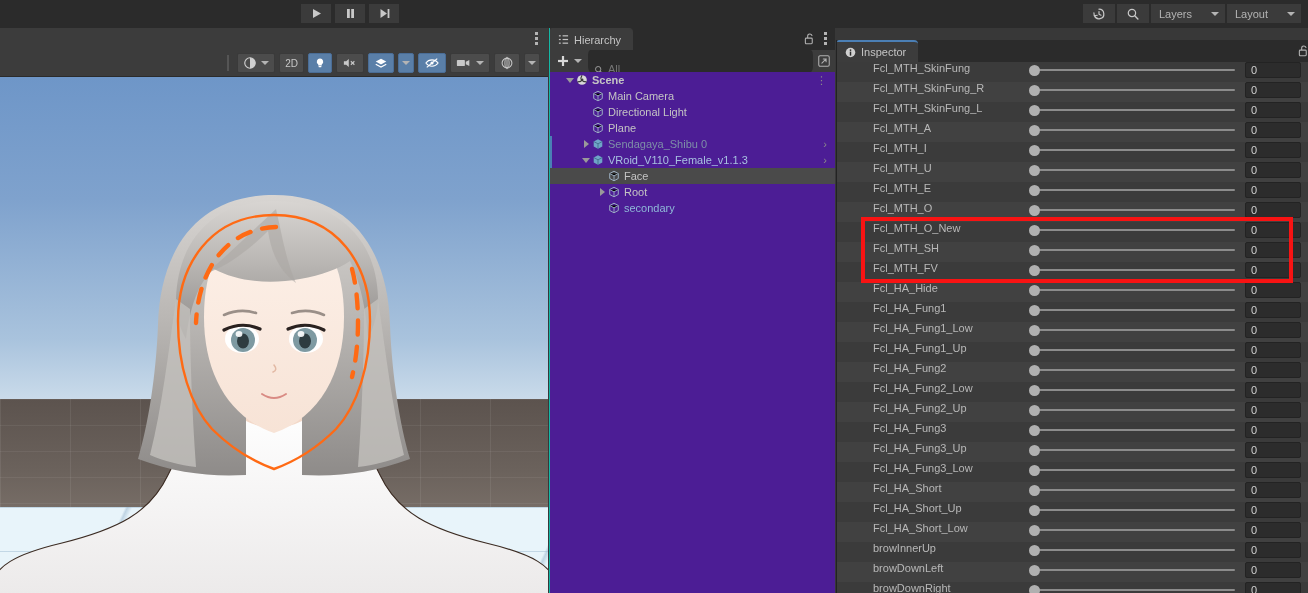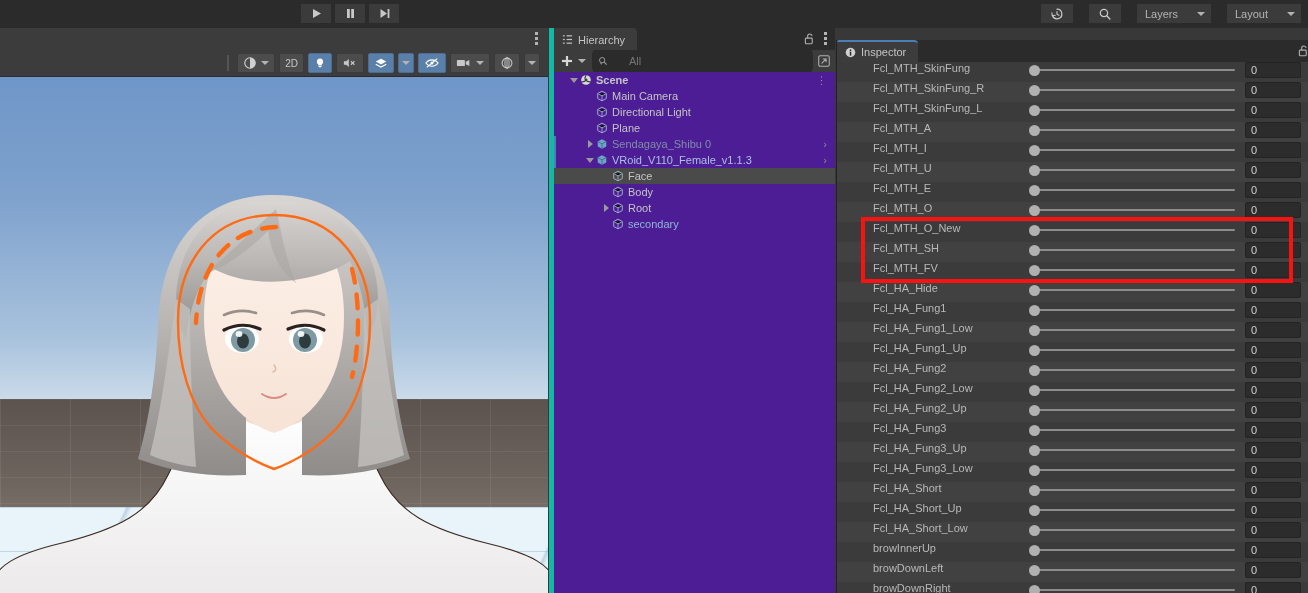--- a/index.html
+++ b/index.html
@@ -23,21 +23,21 @@
   }
   .tbtn {
     width: 32px; height: 21px; background: #3b3b3b;
     border: 1px solid #2b2b2b;
     display: flex; align-items: center; justify-content: center;
     cursor: pointer;
   }
   .tbtn svg { display: block; }
   .right-group {
     position: absolute; right: 6px; top: 3px;
-    display: flex; align-items: center; gap: 14px;
+    display: flex; align-items: center; gap: 0;
   }
   .icon-btn {
     width: 34px; height: 21px; background: #3b3b3b; border: 1px solid #2b2b2b;
     display: flex; align-items: center; justify-content: center; cursor: pointer;
   }
   .dropdown-btn {
     height: 21px; background: #3b3b3b; border: 1px solid #2b2b2b;
     display: flex; align-items: center; justify-content: space-between;
     padding: 0 6px 0 8px; color: #b4b4b4; font-size: 11px; cursor: pointer;
     min-width: 76px;
@@ -101,21 +101,21 @@
     background-image:
       linear-gradient(115deg, transparent 48%, rgba(150,180,205,0.5) 49%, transparent 51%),
       linear-gradient(to bottom, rgba(150,180,205,0.45) 1px, transparent 1px);
     background-size: 220px 87px, 100% 44px;
   }
   .char { position: absolute; left: 0; top: 0; width: 548px; height: 517px; }
 
   
   .hier-panel {
     position: absolute; left: 549px; top: 28px; width: 286px; height: 565px;
-    background: #383838; border-left: 5px solid #14b8a6;
+    background: #383838; border-left: 1px solid #14b8a6;
   }
   .panel-tabbar {
     position: relative; height: 22px; background: #2b2b2b;
     display: flex; align-items: stretch;
   }
   .panel-tab {
     background: #3c3c3c; display: flex; align-items: center; gap: 5px;
     padding: 0 12px 0 8px; color: #c4c4c4; font-size: 11px; cursor: pointer;
     border-top: 1px solid #3c3c3c;
     border-top-right-radius: 4px; border-top-left-radius: 2px;
@@ -124,21 +124,21 @@
   .tab-right-icons {
     position: absolute; right: 8px; top: 4px; display: flex; align-items: center; gap: 9px;
   }
   .hier-toolbar {
     height: 22px; background: #3c3c3c; display: flex; align-items: center;
     padding: 0 4px; gap: 4px;
   }
   .plus-btn { display: flex; align-items: center; gap: 2px; cursor: pointer; padding: 0 2px; }
   .search-field {
     flex: 1; height: 28px; background: #2b2b2b; border-radius: 8px;
-    display: flex; align-items: center; padding: 0 6px; gap: 21px;
+    display: flex; align-items: flex-end; padding: 0 6px; gap: 4px;
   }
   .search-field input {
     flex: 1; background: transparent; border: none; outline: none;
     color: #9a9a9a; font-size: 11px; font-family: "Liberation Sans", sans-serif;
   }
   .hier-tree { background: #4c1d95; height: 521px; overflow: hidden; position: relative; }
   .tree-row {
     position: relative; height: 16px; display: flex; align-items: center;
     color: #c4c4c4; font-size: 11px; cursor: pointer; white-space: nowrap;
   }
@@ -519,31 +519,20 @@
           <span style="display:flex;align-items:center;margin-right:4px">
             <svg width="12" height="12" viewBox="0 0 14 14">
               <path d="M7 1.4l5 2.7v5.8L7 12.6 2 9.9V4.1z" stroke="#9fb4c6" stroke-width="1.1" fill="none"></path>
               <path d="M2 4.1l5 2.7 5-2.7M7 6.8v5.8" stroke="#9fb4c6" stroke-width="1"></path>
             </svg>
           </span>
           <span class="" style="">Face</span>
         </div>
         <div class="tree-row">
           <span style="display:inline-block;width:46px"></span>
-          <span class="twisty"></span>
-          <span style="display:flex;align-items:center;margin-right:4px">
-            <svg width="12" height="12" viewBox="0 0 14 14">
-              <path d="M7 1.4l5 2.7v5.8L7 12.6 2 9.9V4.1z" stroke="#9fb4c6" stroke-width="1.1" fill="none"></path>
-              <path d="M2 4.1l5 2.7 5-2.7M7 6.8v5.8" stroke="#9fb4c6" stroke-width="1"></path>
-            </svg>
-          </span>
-          <span class="" style="">Body</span>
-        </div>
-        <div class="tree-row">
-          <span style="display:inline-block;width:46px"></span>
           <span class="twisty">
             <span class="tri-r"></span>
           </span>
           <span style="display:flex;align-items:center;margin-right:4px">
             <svg width="12" height="12" viewBox="0 0 14 14">
               <path d="M7 1.4l5 2.7v5.8L7 12.6 2 9.9V4.1z" stroke="#9fb4c6" stroke-width="1.1" fill="none"></path>
               <path d="M2 4.1l5 2.7 5-2.7M7 6.8v5.8" stroke="#9fb4c6" stroke-width="1"></path>
             </svg>
           </span>
           <span class="" style="">Root</span>

